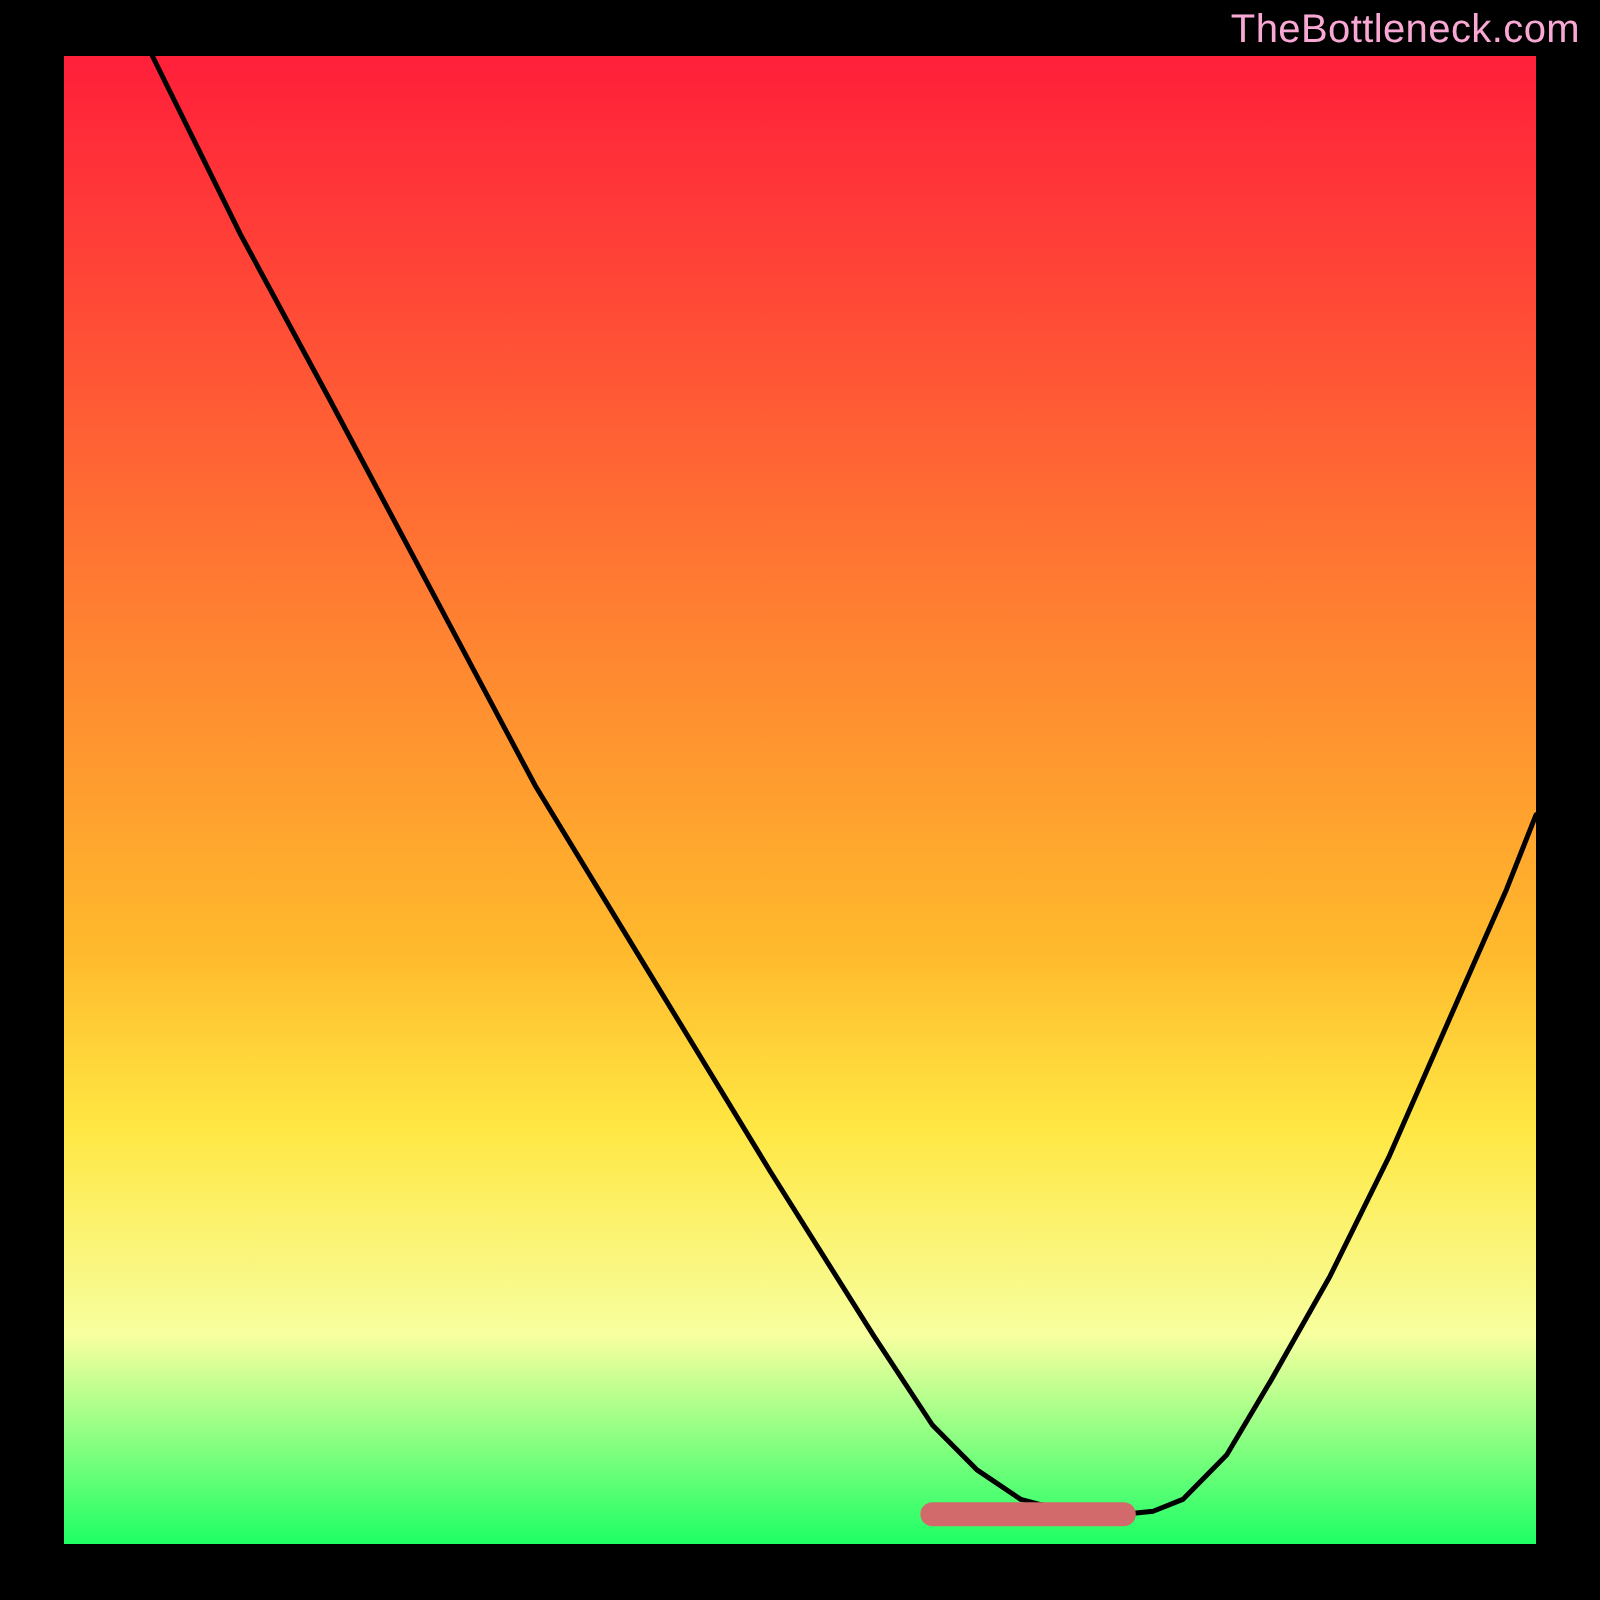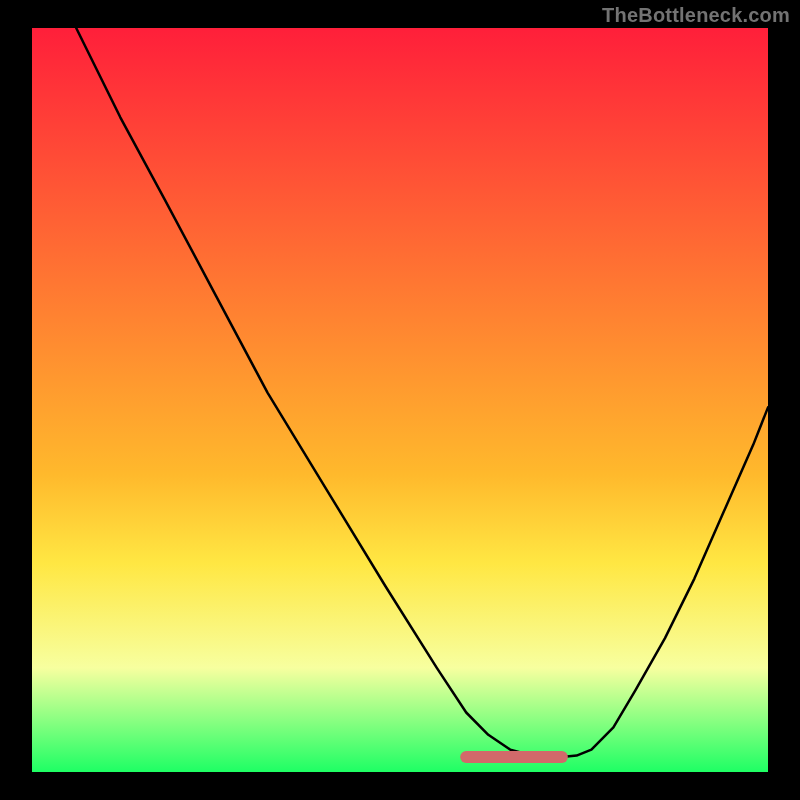--- a/index.html
+++ b/index.html
@@ -16,22 +16,22 @@
     left: 0;
     width: 800px;
     height: 800px;
   }
   .watermark {
     position: absolute;
     top: 4px;
     right: 10px;
     font-family: Arial, Helvetica, sans-serif;
     font-size: 20px;
-    font-weight: 700;
-    color: #737373;
+    font-weight: 400;
+    color: #f9a8d4;
     letter-spacing: 0.2px;
   }
 </style>
 </head>
 <body>
 
 <svg class="chart-frame" viewBox="0 0 800 800" preserveAspectRatio="none">
   <defs>
     <linearGradient id="bg-grad" x1="0" y1="0" x2="0" y2="1">
       <stop offset="0%" stop-color="#ff1f3a"></stop>

